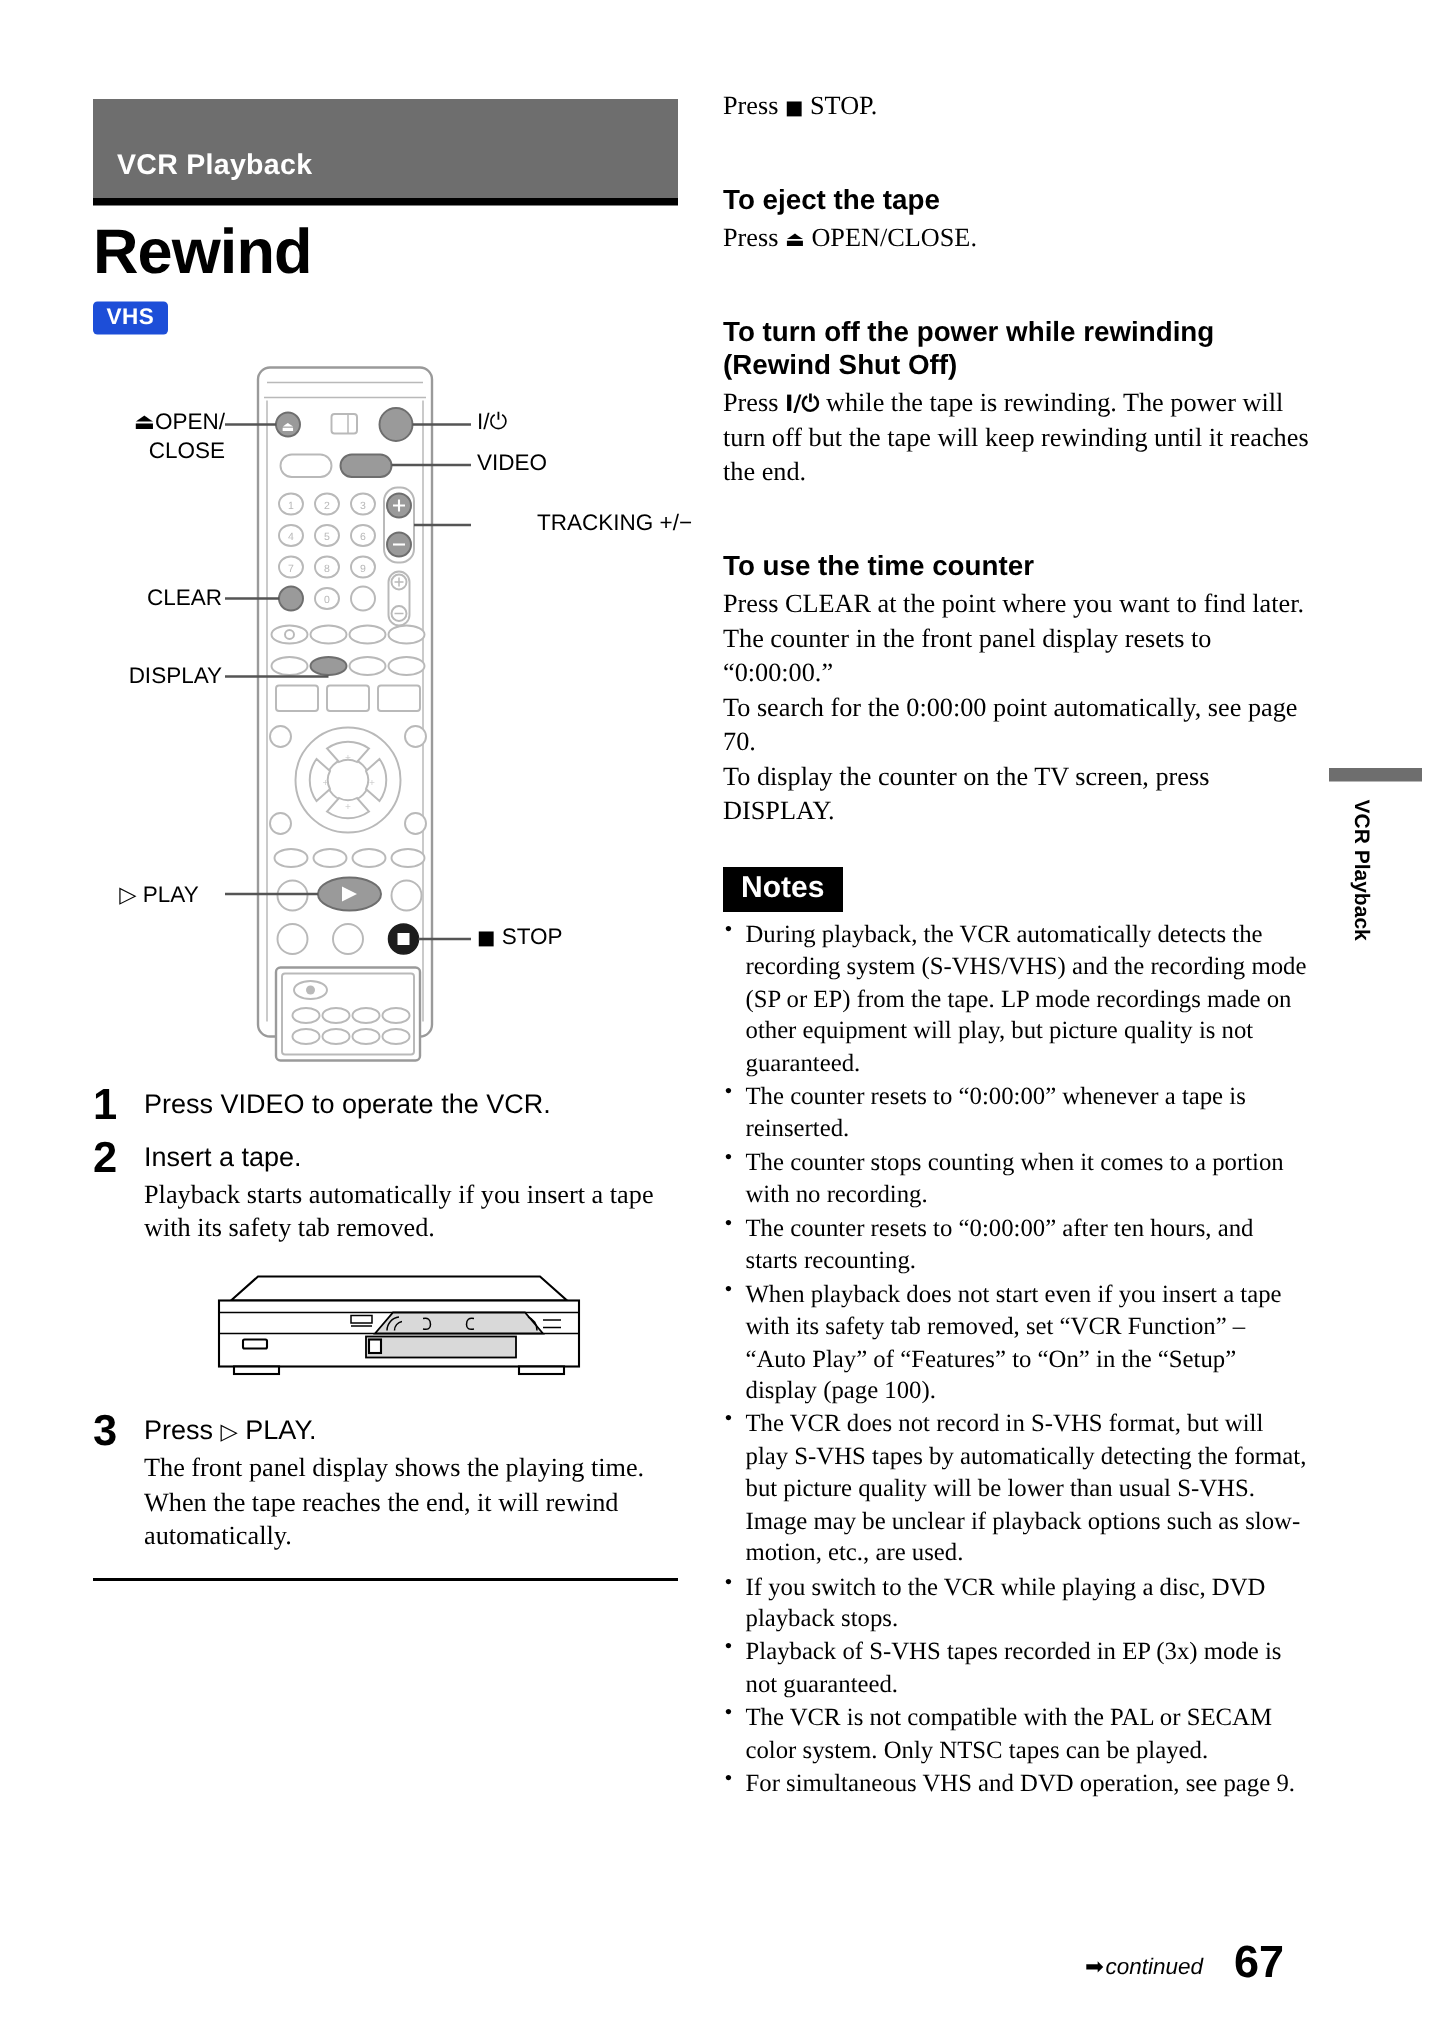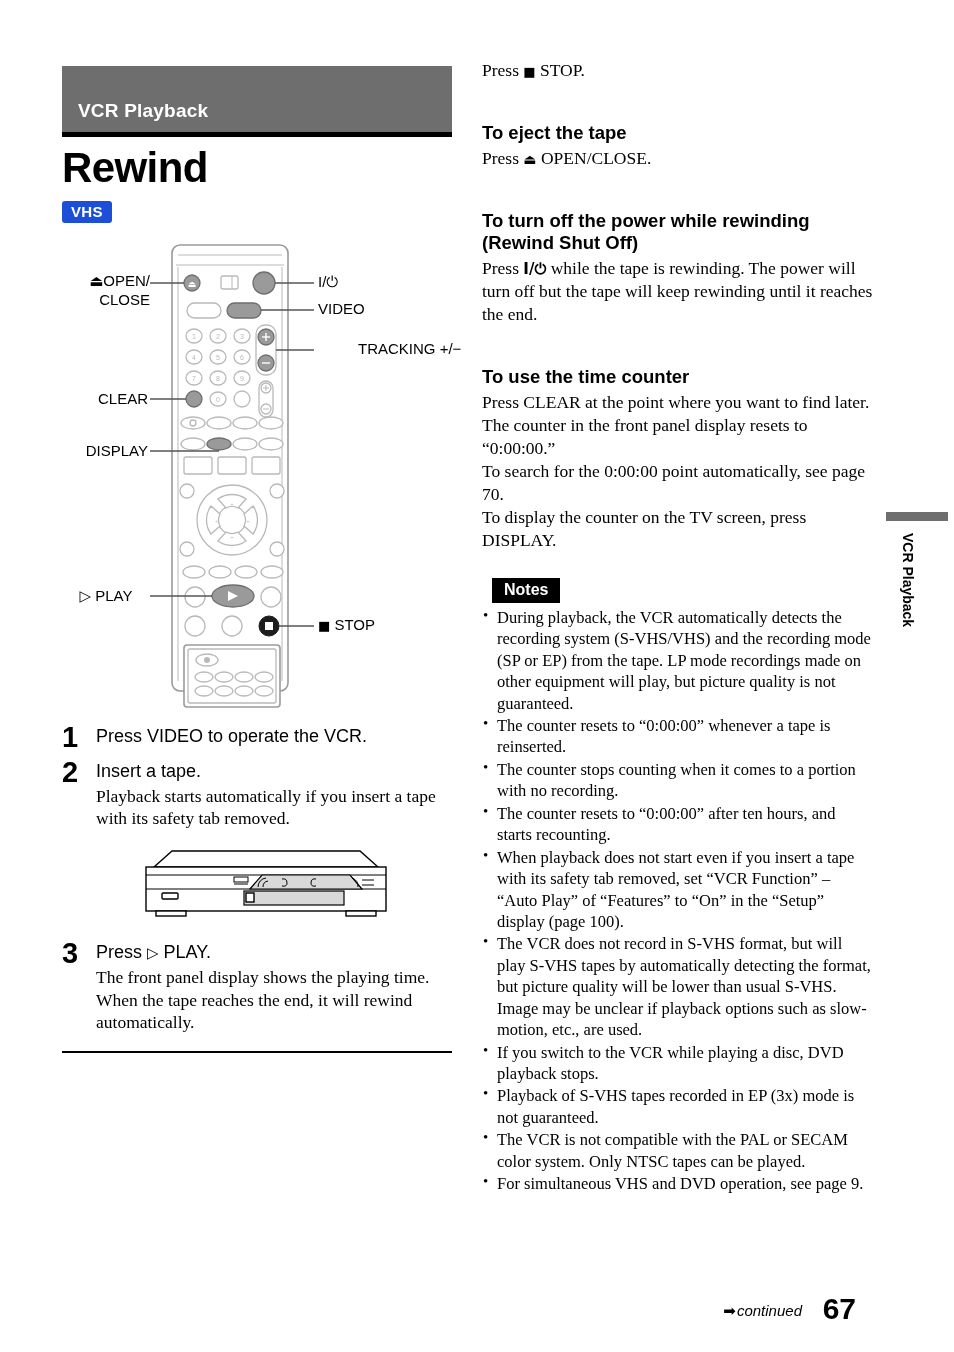--- a/index.html
+++ b/index.html
@@ -138,24 +138,23 @@
     line-height: 1.31;
     margin-top: 3px;
   }
 
   #notes-tag {
     display: inline-block;
     background: #000;
     color: #fff;
     font-family: "Liberation Sans", sans-serif;
     font-weight: bold;
-    font-size: 16px;
+    font-size: 20px;
     padding: 3px 12px 4px 12px;
     margin-top: 26px;
-    margin-left: 10px;
   }
   #notes-list {
     list-style: none;
     margin: 4px 0 16px 0;
     padding: 0;
   }
   #notes-list li {
     position: relative;
     padding-left: 15px;
     font-family: "Liberation Serif", serif;

